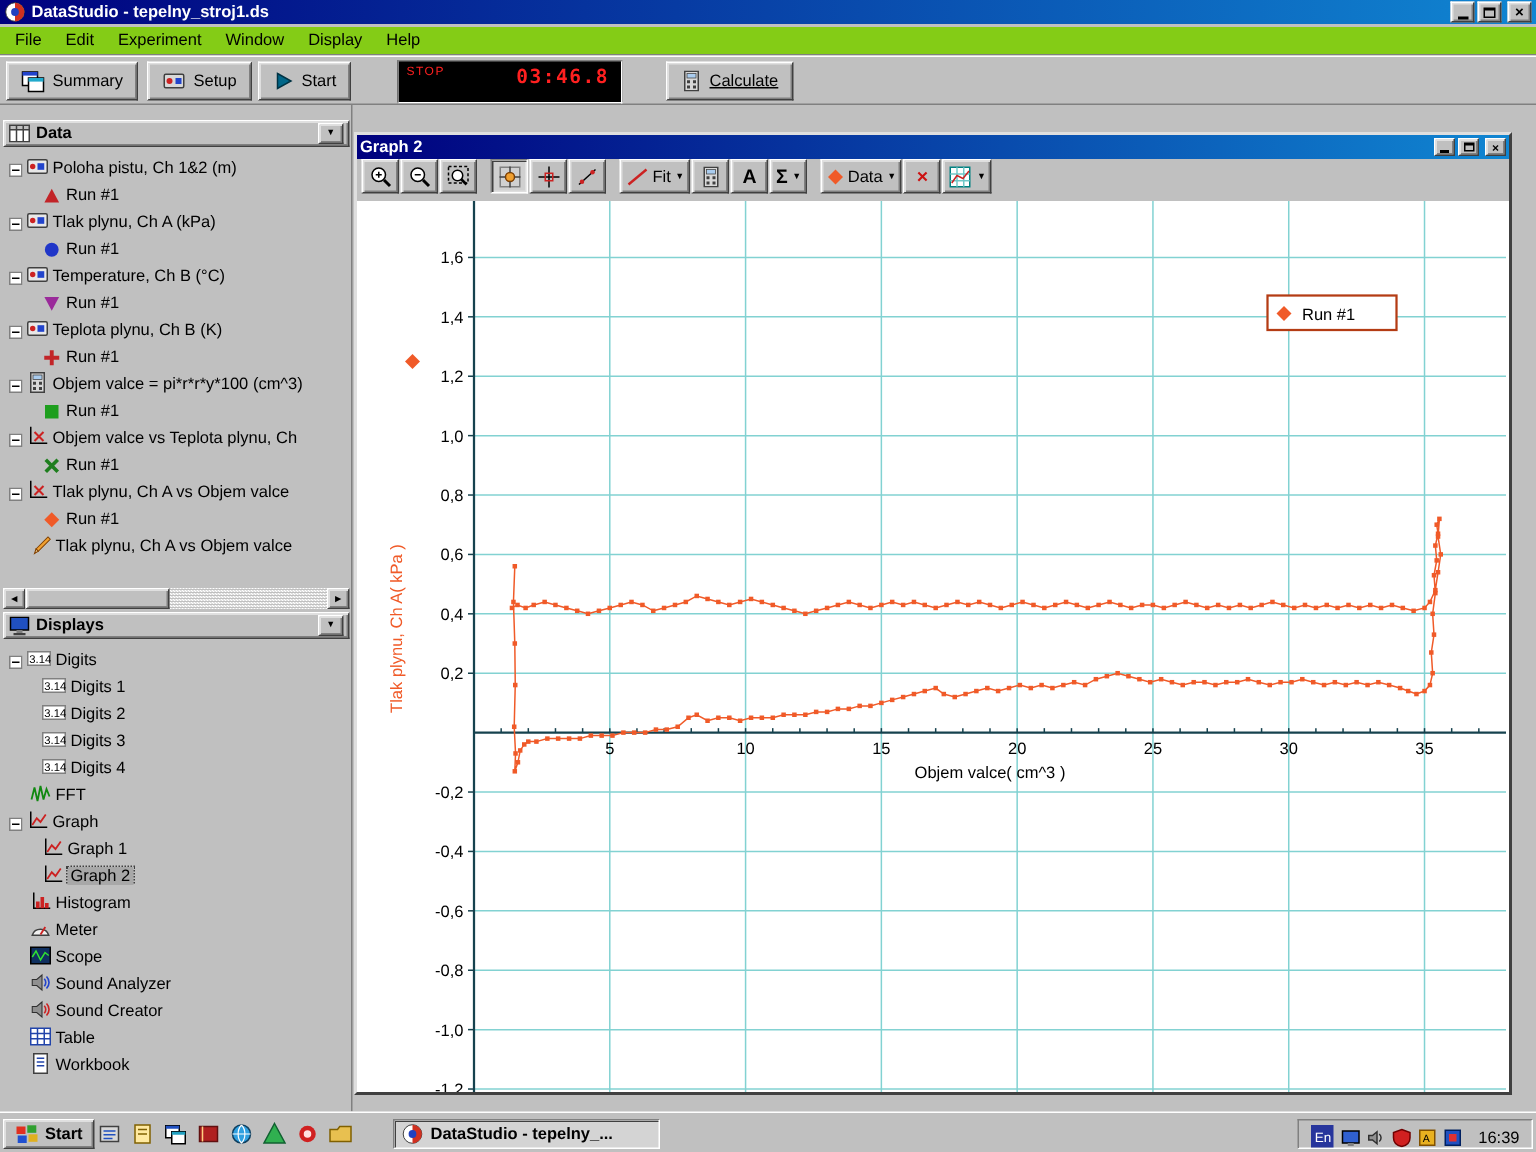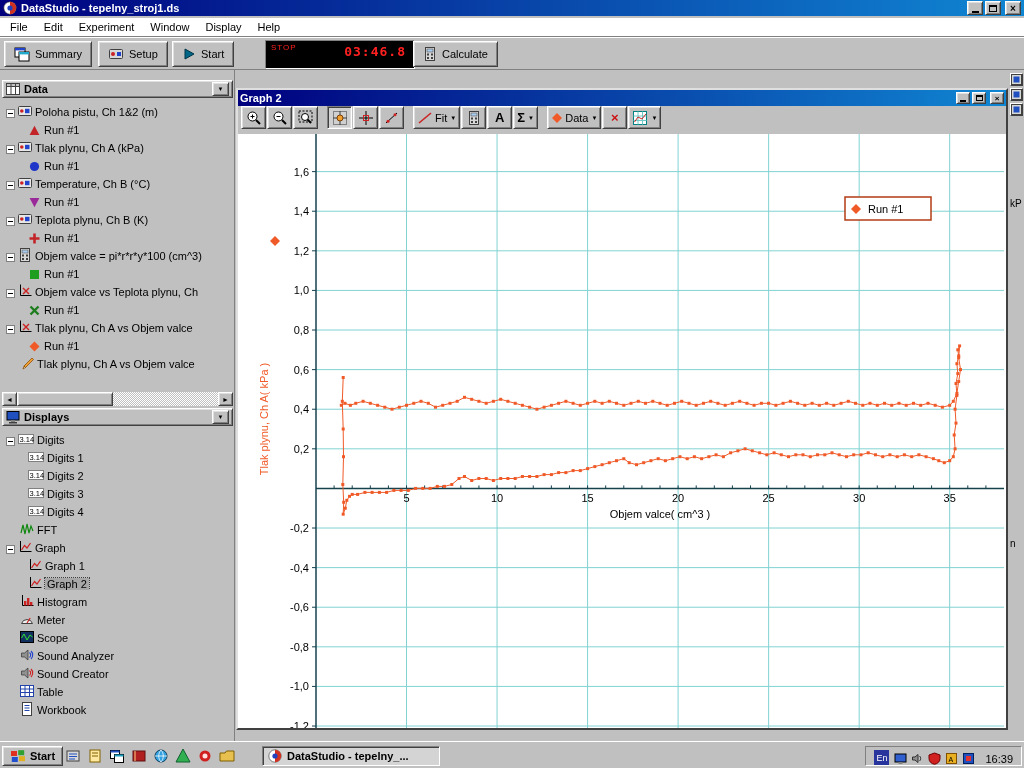--- a/index.html
+++ b/index.html
@@ -16,29 +16,29 @@
   #titlebar { position: absolute; left: 0; top: 0; width: 1024px; height: 16px;
     background: linear-gradient(90deg,#00007e,#1086d2); color: #fff; font-weight: bold;
     display: flex; align-items: center; gap: 4px; padding: 0 3px; }
   .winbtns { margin-left: auto; display: flex; gap: 2px; align-items: center; }
   .wbtn { width: 16px; height: 14px; display: flex; align-items: center; justify-content: center;
     font-size: 10px; font-weight: bold; color: #000; padding: 0; }
   .glyph-min { display: inline-block; width: 7px; height: 2px; background: #000; margin-top: 7px; }
   .glyph-max { display: inline-block; width: 8px; height: 7px; border: 1px solid #000; border-top-width: 2px; }
 
   
-  #menubar { position: absolute; left: 0; top: 18px; width: 1024px; height: 19px; background: #ffffff;
+  #menubar { position: absolute; left: 0; top: 18px; width: 1024px; height: 19px; background: #84cc16;
     display: flex; align-items: center; padding-left: 2px; border-bottom: 1px solid #808080; }
   .menu-item { padding: 2px 8px; }
 
   
   #maintoolbar { position: absolute; left: 0; top: 37px; width: 1024px; height: 33px; background: #c0c0c0;
     border-top: 1px solid #fff; border-bottom: 1px solid #808080; }
   .tbtn { position: absolute; top: 3px; height: 26px; display: flex; align-items: center; gap: 5px; padding: 0 9px; }
-  #btn-summary { left: 4px; } #btn-setup { left: 98px; } #btn-start { left: 172px; } #btn-calc { left: 413px; }
+  #btn-summary { left: 4px; } #btn-setup { left: 98px; } #btn-start { left: 172px; } #btn-calc { left: 444px; text-decoration: underline; }
   #timerbox { position: absolute; left: 265px; top: 2px; width: 150px; height: 29px; background: #000;
     border: 1px solid; border-color: #808080 #fff #fff #808080; }
   #timer-stop { position: absolute; left: 5px; top: 2px; color: #ff2020; font-size: 8px; font-weight: normal; letter-spacing: 1px; }
   #timer-digits { position: absolute; right: 8px; top: 3px; color: #ff2020; font-family: "DejaVu Sans Mono", monospace;
     font-size: 13px; font-weight: bold; letter-spacing: 1px; }
 
   
   #leftpanel { position: absolute; left: 0; top: 70px; width: 235px; height: 671px; background: #c0c0c0;
     border-right: 1px solid #808080; }
   .pane-header { position: absolute; left: 2px; width: 231px; height: 18px; display: flex; align-items: center;
@@ -990,42 +990,20 @@
           <rect x="101.8" y="269.8" width="3" height="3" fill="#f05a28"></rect>
           <g>
             <rect x="607" y="63" width="86" height="23" fill="#fff" stroke="#b43c14" stroke-width="1.5"></rect>
             <polygon points="618,70 623,75 618,80 613,75" fill="#f05a28"></polygon>
             <text x="630" y="79" font-size="11" fill="#000">Run #1</text>
           </g>
         </svg>
     </div>
   </div>
 
-  <div id="edgestrip">
-    <button class="edge-ic raised">
-        <svg width="11" height="11">
-          <rect x="0.5" y="0.5" width="10" height="10" fill="#d8d8d8" stroke="#404040"></rect>
-          <rect x="2.5" y="2.5" width="6" height="6" fill="#2050c0"></rect>
-        </svg>
-      </button>
-    <button class="edge-ic raised">
-        <svg width="11" height="11">
-          <rect x="0.5" y="0.5" width="10" height="10" fill="#d8d8d8" stroke="#404040"></rect>
-          <rect x="2.5" y="2.5" width="6" height="6" fill="#2050c0"></rect>
-        </svg>
-      </button>
-    <button class="edge-ic raised">
-        <svg width="11" height="11">
-          <rect x="0.5" y="0.5" width="10" height="10" fill="#d8d8d8" stroke="#404040"></rect>
-          <rect x="2.5" y="2.5" width="6" height="6" fill="#2050c0"></rect>
-        </svg>
-      </button>
-    <span class="edge-frag" style="top:126px">kP</span>
-    <span class="edge-frag" style="top:466px">n</span>
-  </div>
 
   <div id="taskbar">
     <button id="startbtn" class="raised">
       <span>
           <svg width="16" height="16">
             <rect x="1" y="3" width="6" height="5" fill="#e03020"></rect>
             <rect x="8.2" y="2.2" width="6" height="5" fill="#30a030"></rect>
             <rect x="1.8" y="9" width="6" height="5" fill="#2050d0"></rect>
             <rect x="9" y="8.2" width="6" height="5" fill="#e0b020"></rect>
           </svg>

